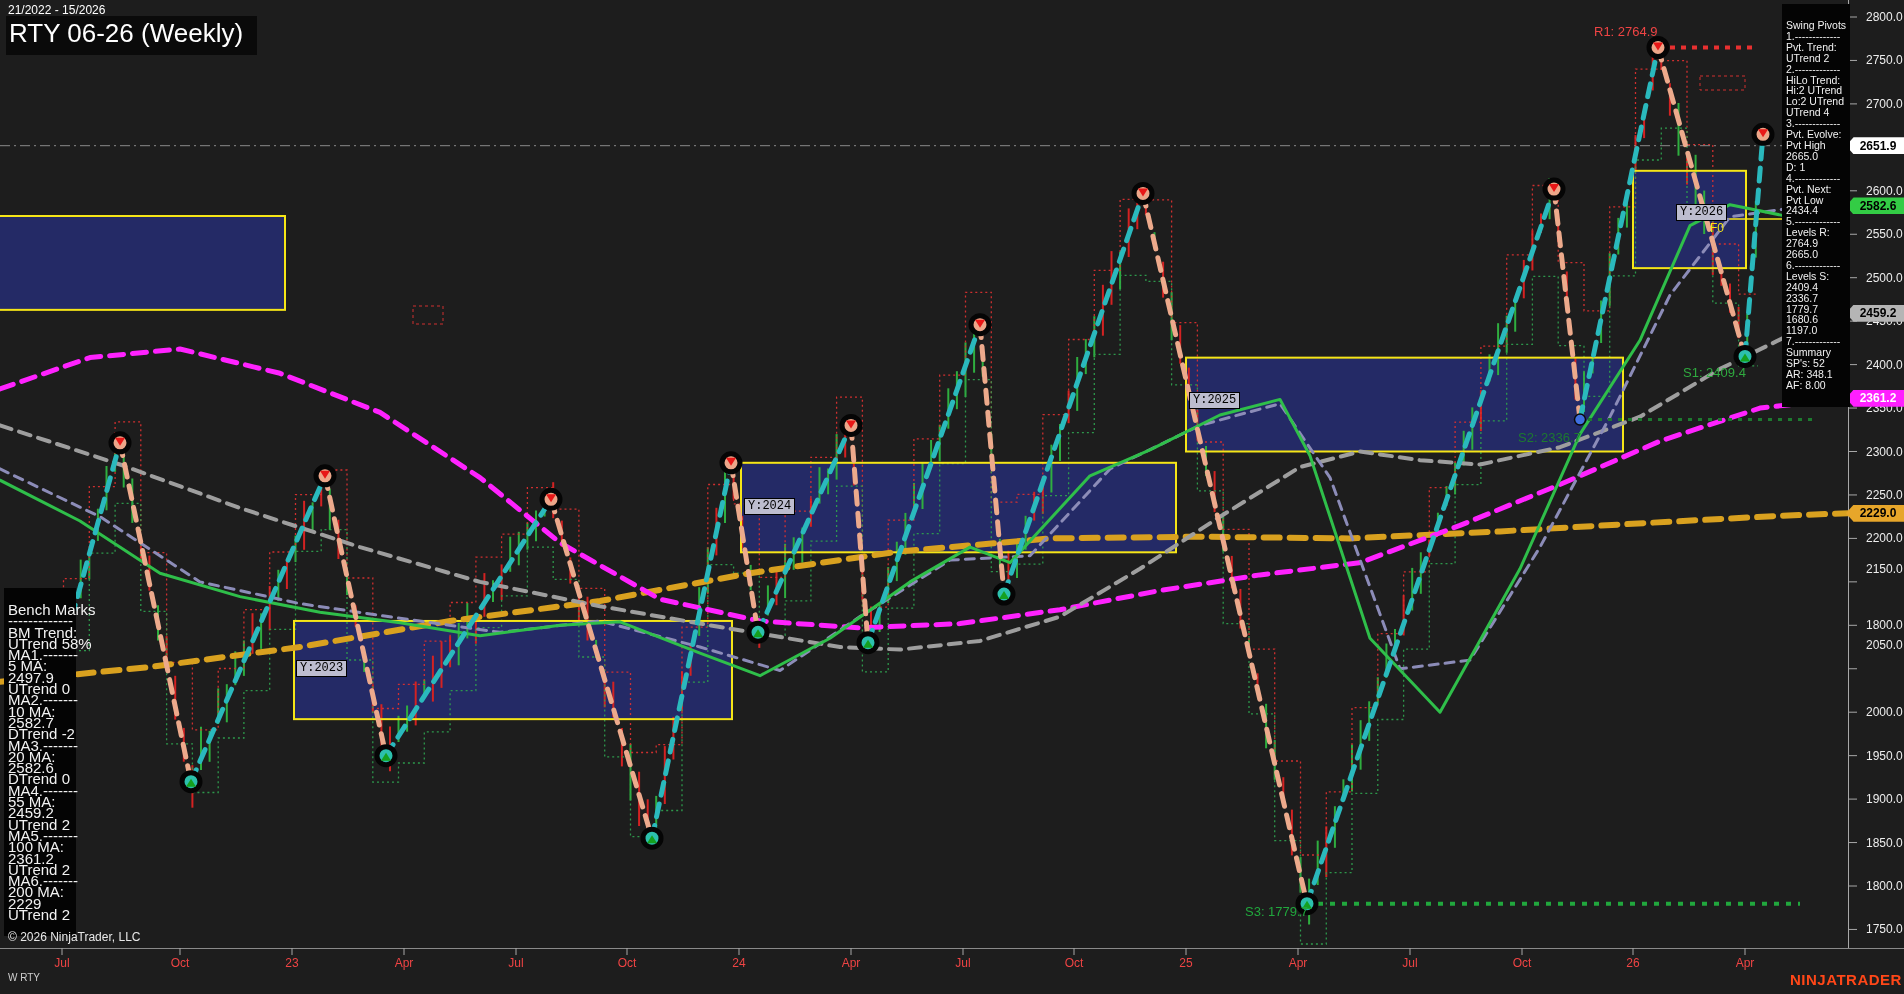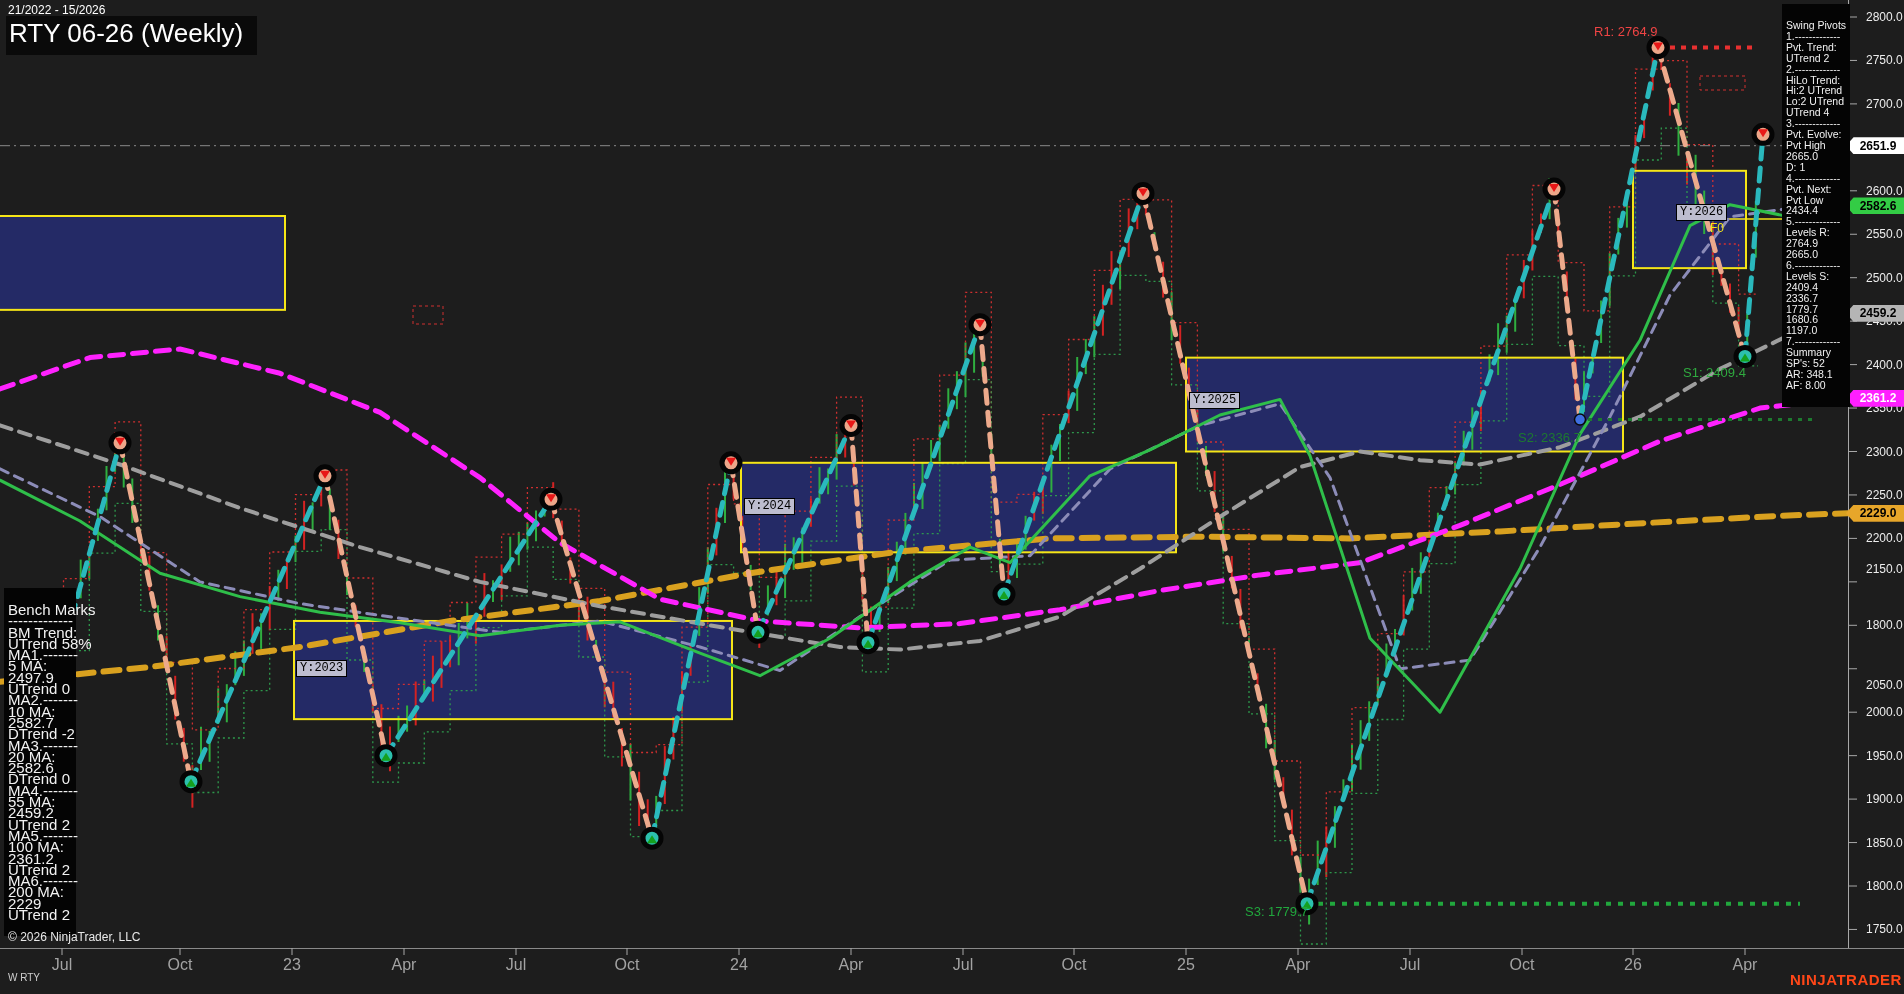--- a/index.html
+++ b/index.html
@@ -9,21 +9,21 @@
   .panel{position:absolute;background:#040404;color:#f2f2f2;white-space:pre;padding:16px 4px;}
   #swing-panel{left:1782px;top:4px;font-size:10.5px;line-height:10.9px;width:60px;}
   #bench-panel{left:4px;top:588px;font-size:15px;line-height:11.3px;width:64px;}
   #range-label{position:absolute;left:8px;top:3px;font-size:12px;color:#ffffff;}
   #title-block{position:absolute;left:6px;top:16px;background:#0a0a0a;color:#fff;
                font-size:26px;line-height:31px;padding:2px 14px 6px 3px;}
   .plabel{position:absolute;left:1866px;font-size:12px;color:#ededed;transform:translateY(-50%);}
   .pbox{position:absolute;left:1846px;width:58px;height:17px;font-size:12px;font-weight:bold;
         display:flex;align-items:center;justify-content:center;padding-left:6px;box-sizing:border-box;
         clip-path:polygon(0 50%,13% 0,100% 0,100% 100%,13% 100%);}
-  .tlabel{position:absolute;top:956px;font-size:16px;color:#a3a3a3;transform:translateX(-50%);}
+  .tlabel{position:absolute;top:956px;font-size:12px;color:#ef4444;transform:translateX(-50%);}
   .ylabel{position:absolute;font-family:"Liberation Mono","DejaVu Sans Mono",monospace;font-size:12px;
           color:#000;background:#bdbdcf;border:1px solid #000;padding:0 3px;height:15px;line-height:15px;}
   .clabel{position:absolute;font-size:13px;white-space:nowrap;}
   #copyright{position:absolute;left:8px;top:930px;font-size:12px;color:#e8e8e8;}
   #symbol-label{position:absolute;left:8px;top:972px;font-size:10px;color:#cfcfcf;}
   #watermark{position:absolute;left:1790px;top:971px;font-size:15px;font-weight:bold;letter-spacing:.5px;}
 </style>
 </head>
 <body>
 
@@ -392,21 +392,21 @@
       <div class="plabel" style="top: 234.25px;">2550.0</div>
       <div class="plabel" style="top: 277.7px;">2500.0</div>
       <div class="plabel" style="top: 321.15px;">2450.0</div>
       <div class="plabel" style="top: 364.6px;">2400.0</div>
       <div class="plabel" style="top: 408.05px;">2350.0</div>
       <div class="plabel" style="top: 451.5px;">2300.0</div>
       <div class="plabel" style="top: 494.95px;">2250.0</div>
       <div class="plabel" style="top: 538.4px;">2200.0</div>
       <div class="plabel" style="top: 569px;">2150.0</div>
       <div class="plabel" style="top: 625.3px;">1800.0</div>
-      <div class="plabel" style="top: 685px;">2050.0</div>
+      <div class="plabel" style="top: 645px;">2050.0</div>
       <div class="plabel" style="top: 712.2px;">2000.0</div>
       <div class="plabel" style="top: 755.65px;">1950.0</div>
       <div class="plabel" style="top: 799.1px;">1900.0</div>
       <div class="plabel" style="top: 842.55px;">1850.0</div>
       <div class="plabel" style="top: 886px;">1800.0</div>
       <div class="plabel" style="top: 929.45px;">1750.0</div>
       <div class="pbox" style="top: 137.199px; background: rgb(255, 255, 255); color: rgb(0, 0, 0);">2651.9</div>
       <div class="pbox" style="top: 197.421px; background: rgb(51, 204, 69); color: rgb(0, 0, 0);">2582.6</div>
       <div class="pbox" style="top: 304.655px; background: rgb(181, 181, 181); color: rgb(0, 0, 0);">2459.2</div>
       <div class="pbox" style="top: 389.817px; background: rgb(255, 31, 255); color: rgb(255, 255, 255);">2361.2</div>

